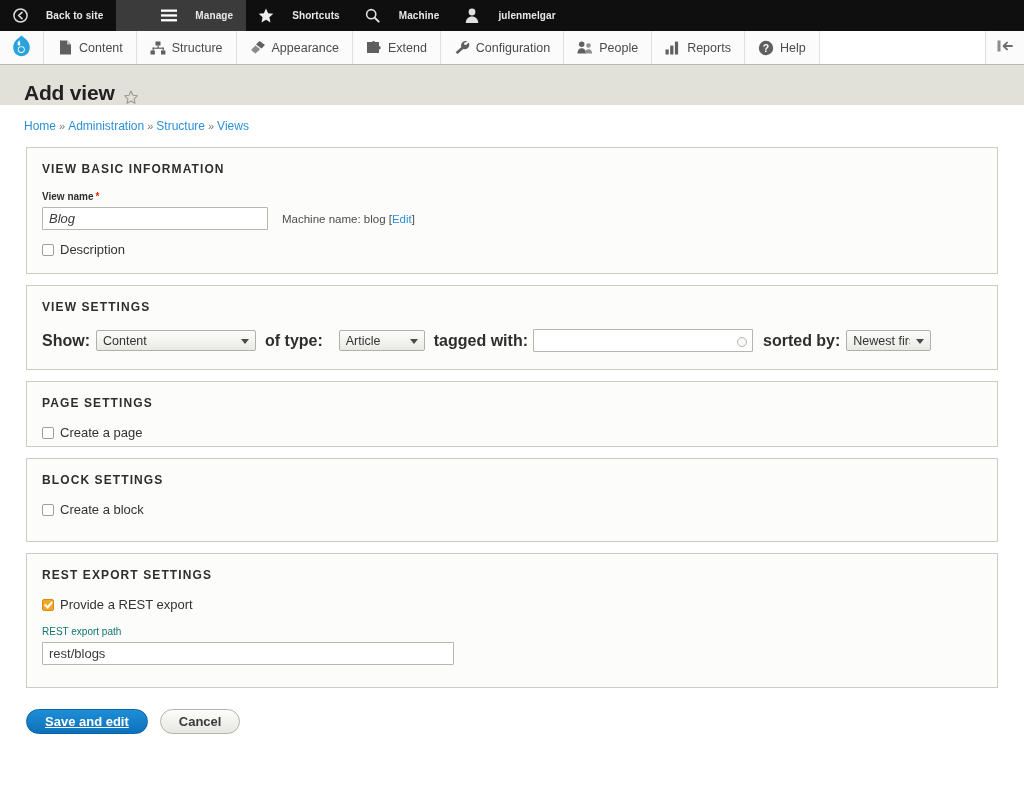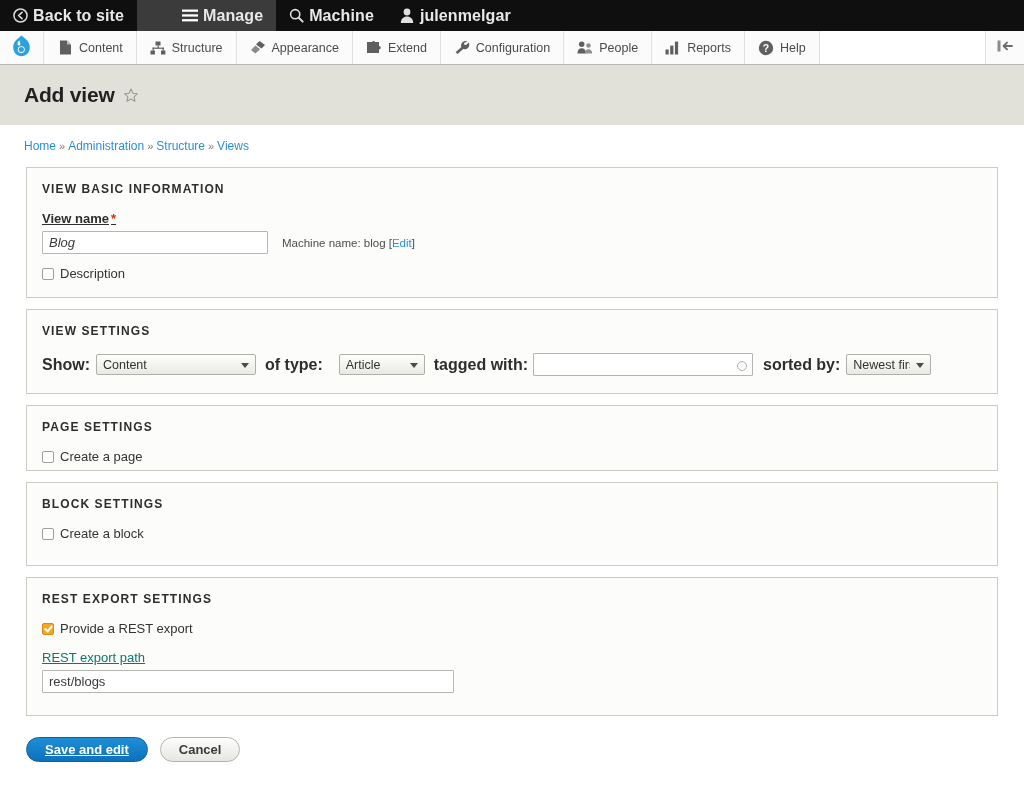--- a/index.html
+++ b/index.html
@@ -21,23 +21,23 @@
   .toolbar-top {
     height: 31px;
     background: #0f0f0f;
     display: flex;
     align-items: stretch;
     color: #ffffff;
   }
   .tb-item {
     display: flex;
     align-items: center;
-    gap: 5px;
+    gap: 18px;
     padding: 0 13px 0 12px;
-    font-size: 16px;
+    font-size: 10px;
     font-weight: bold;
     color: #e8e8e8;
     letter-spacing: 0.1px;
     white-space: nowrap;
   }
   .tb-item.active {
     background: #3b3b3b;
     padding-left: 45px;
   }
   .tb-icon {
@@ -86,23 +86,23 @@
     width: 38px;
     display: flex;
     align-items: center;
     justify-content: center;
     background: #fbfbfb;
   }
 
   
   .page-head {
     background: #e2e1d9;
-    height: 60px;
-    display: flex;
-    align-items: center;
+    height: 40px;
+    display: flex;
+    align-items: flex-end;
     padding: 0 24px;
     box-sizing: border-box;
   }
   .page-title {
     font-size: 21px;
     font-weight: bold;
     color: #212121;
     letter-spacing: -0.2px;
   }
   .star-icon {
@@ -142,26 +142,25 @@
   }
   .section-title {
     font-size: 12px;
     font-weight: bold;
     letter-spacing: 1.1px;
     text-transform: uppercase;
     color: #2e2e2e;
     margin-bottom: 15px;
   }
   .field-label {
-    font-size: 13px;
+    font-size: 10px;
     font-weight: bold;
     color: #2e2e2e;
     margin-bottom: 5px;
     display: block;
-    text-decoration: underline;
   }
   .required {
     color: #e32700;
     font-weight: bold;
     margin-left: 2px;
   }
   .text-input {
     border: 1px solid #b6b6b0;
     background: #ffffff;
     height: 21px;
@@ -334,20 +333,28 @@
     <span class="tb-icon">
       <svg width="16" height="13" viewBox="0 0 16 13">
         <rect x="0" y="0.5" width="16" height="2.3" fill="#ffffff"></rect>
         <rect x="0" y="5.3" width="16" height="2.3" fill="#ffffff"></rect>
         <rect x="0" y="10.1" width="16" height="2.3" fill="#ffffff"></rect>
       </svg>
     </span>
     <span>Manage</span>
   </div>
 
+  <div class="tb-item">
+    <span class="tb-icon">
+      <svg width="16" height="15" viewBox="0 0 16 15">
+        <path d="M8 0.5 L10.1 5.3 L15.3 5.8 L11.4 9.3 L12.5 14.4 L8 11.7 L3.5 14.4 L4.6 9.3 L0.7 5.8 L5.9 5.3 Z" fill="#ececec"></path>
+      </svg>
+    </span>
+    <span>Shortcuts</span>
+  </div>
 
   <div class="tb-item">
     <span class="tb-icon">
       <svg width="15" height="15" viewBox="0 0 16 16">
         <circle cx="6.6" cy="6.6" r="4.9" fill="none" stroke="#e0e0e0" stroke-width="1.7"></circle>
         <line x1="10.4" y1="10.4" x2="14.6" y2="14.6" stroke="#e0e0e0" stroke-width="2" stroke-linecap="round"></line>
       </svg>
     </span>
     <span>Machine</span>
   </div>

